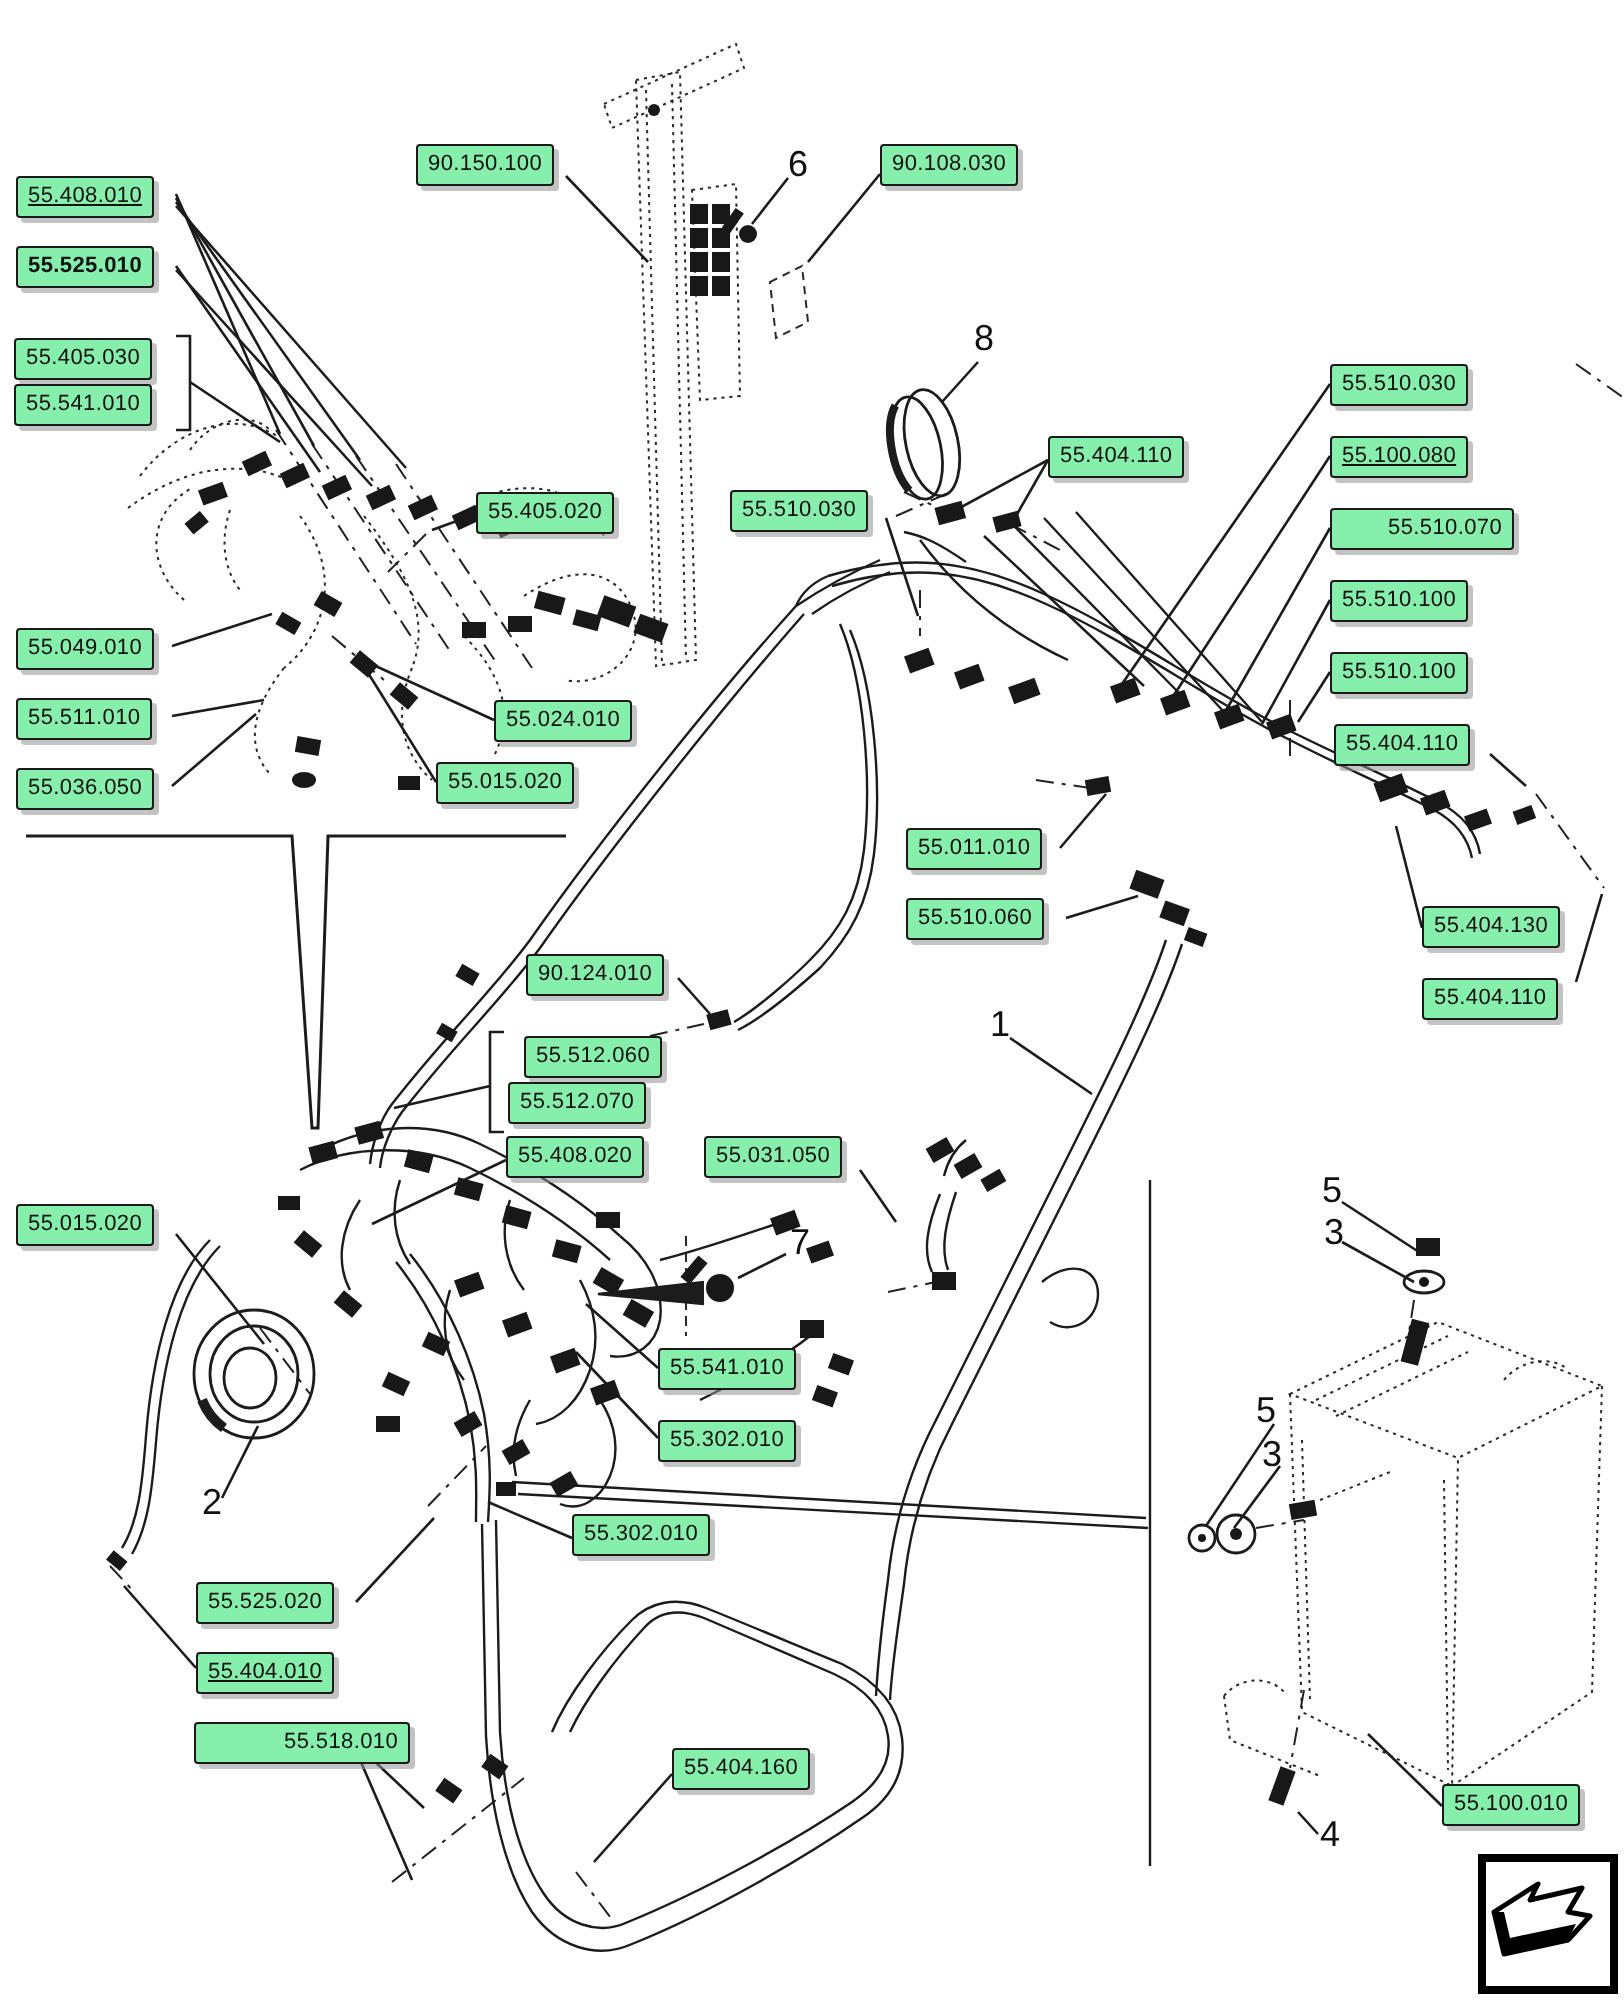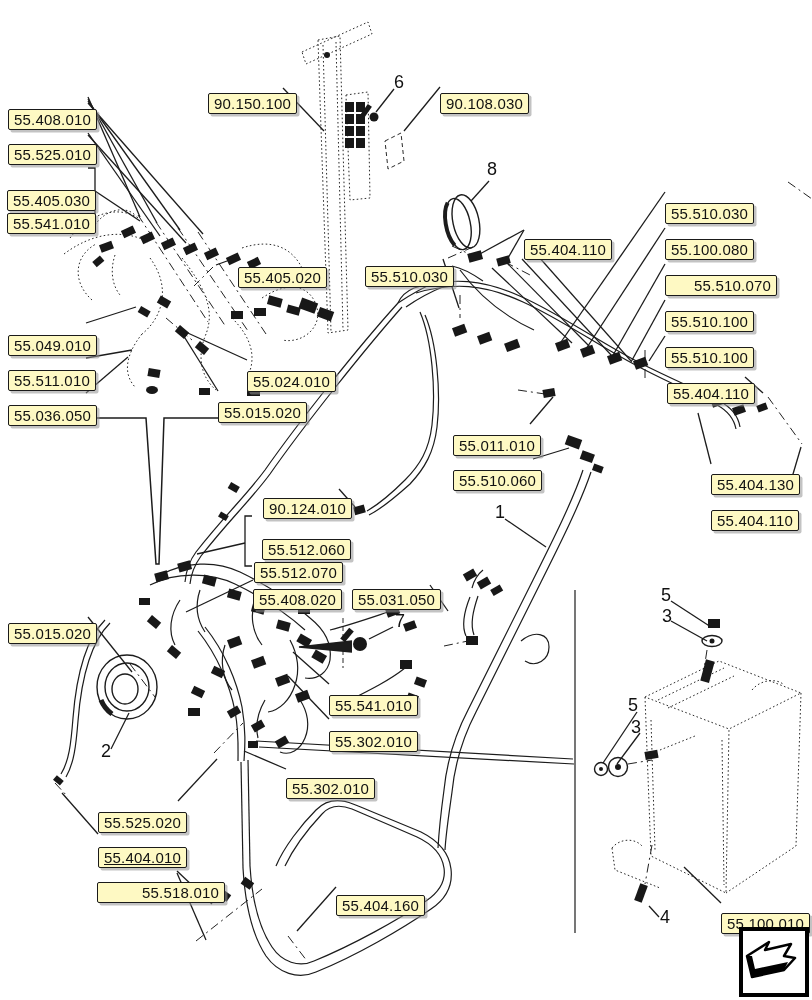--- a/index.html
+++ b/index.html
@@ -1,22 +1,22 @@
 <!DOCTYPE html>
 <html><head>
 <meta charset="utf-8">
 <style>
   html,body{margin:0;padding:0;background:#fff;}
   #stage{position:relative;width:812px;height:1000px;background:#fff;overflow:hidden;
          font-family:"Liberation Sans",sans-serif;}
   #art{position:absolute;left:0;top:0;}
-  .part-label{position:absolute;background:#fef9c3;border:1.8px solid #1a1a1a;border-radius:2px;
-
-              padding:0 5px;height:19px;line-height:19px;font-size:15px;color:#111;
-              letter-spacing:.2px;box-shadow:2.5px 2.5px 0 rgba(145,145,145,.55);white-space:nowrap;z-index:5;margin-top:21px;}
+  .part-label{position:absolute;background:#86efac;border:1.8px solid #1a1a1a;border-radius:2px;
+
+              padding:0 5px;height:19px;line-height:19px;font-size:11px;color:#111;
+              letter-spacing:.2px;box-shadow:2.5px 2.5px 0 rgba(145,145,145,.55);white-space:nowrap;z-index:5;}
   .item-num{position:absolute;font-size:18px;color:#111;z-index:5;}
   #logo-box{position:absolute;left:739px;top:927px;width:62px;height:62px;border:4px solid #000;
             background:#fff;z-index:5;}
 </style>
 </head>
 <body>
 
 <div id="stage">
 
 <svg id="art" width="812" height="1000" viewBox="0 0 812 1000">
@@ -332,36 +332,36 @@
     <ellipse cx="712" cy="641" rx="10" ry="5.5" stroke-width="1.4"></ellipse>
     <circle cx="712" cy="641" r="2.5" fill="#181818" stroke="none"></circle>
     <circle cx="601" cy="769" r="6.5" stroke-width="1.4"></circle>
     <circle cx="601" cy="769" r="2" fill="#181818" stroke="none"></circle>
     <circle cx="618" cy="767" r="9.5" stroke-width="1.4"></circle>
     <circle cx="618" cy="767" r="3" fill="#181818" stroke="none"></circle>
   </g>
 </svg>
 
 <div id="callouts">
-      <div class="part-label" style="left: 8px; top: 88px;">55.408.010</div>
-      <div class="part-label" style="left: 8px; top: 123px;">55.525.010</div>
+      <div class="part-label" style="left: 8px; top: 88px; text-decoration: underline;">55.408.010</div>
+      <div class="part-label" style="left: 8px; top: 123px; font-weight: bold;">55.525.010</div>
       <div class="part-label" style="left: 7px; top: 169px;">55.405.030</div>
       <div class="part-label" style="left: 7px; top: 192px;">55.541.010</div>
       <div class="part-label" style="left: 8px; top: 314px;">55.049.010</div>
       <div class="part-label" style="left: 8px; top: 349px;">55.511.010</div>
       <div class="part-label" style="left: 8px; top: 384px;">55.036.050</div>
       <div class="part-label" style="left: 208px; top: 72px;">90.150.100</div>
       <div class="part-label" style="left: 440px; top: 72px;">90.108.030</div>
       <div class="part-label" style="left: 238px; top: 246px;">55.405.020</div>
       <div class="part-label" style="left: 365px; top: 245px;">55.510.030</div>
       <div class="part-label" style="left: 524px; top: 218px;">55.404.110</div>
       <div class="part-label" style="left: 247px; top: 350px;">55.024.010</div>
       <div class="part-label" style="left: 218px; top: 381px;">55.015.020</div>
       <div class="part-label" style="left: 665px; top: 182px;">55.510.030</div>
-      <div class="part-label" style="left: 665px; top: 218px;">55.100.080</div>
+      <div class="part-label" style="left: 665px; top: 218px; text-decoration: underline;">55.100.080</div>
       <div class="part-label" style="left: 665px; top: 254px; padding-left: 28px;">55.510.070</div>
       <div class="part-label" style="left: 665px; top: 290px;">55.510.100</div>
       <div class="part-label" style="left: 665px; top: 326px;">55.510.100</div>
       <div class="part-label" style="left: 667px; top: 362px;">55.404.110</div>
       <div class="part-label" style="left: 453px; top: 414px;">55.011.010</div>
       <div class="part-label" style="left: 453px; top: 449px;">55.510.060</div>
       <div class="part-label" style="left: 711px; top: 453px;">55.404.130</div>
       <div class="part-label" style="left: 711px; top: 489px;">55.404.110</div>
       <div class="part-label" style="left: 263px; top: 477px;">90.124.010</div>
       <div class="part-label" style="left: 262px; top: 518px;">55.512.060</div>

